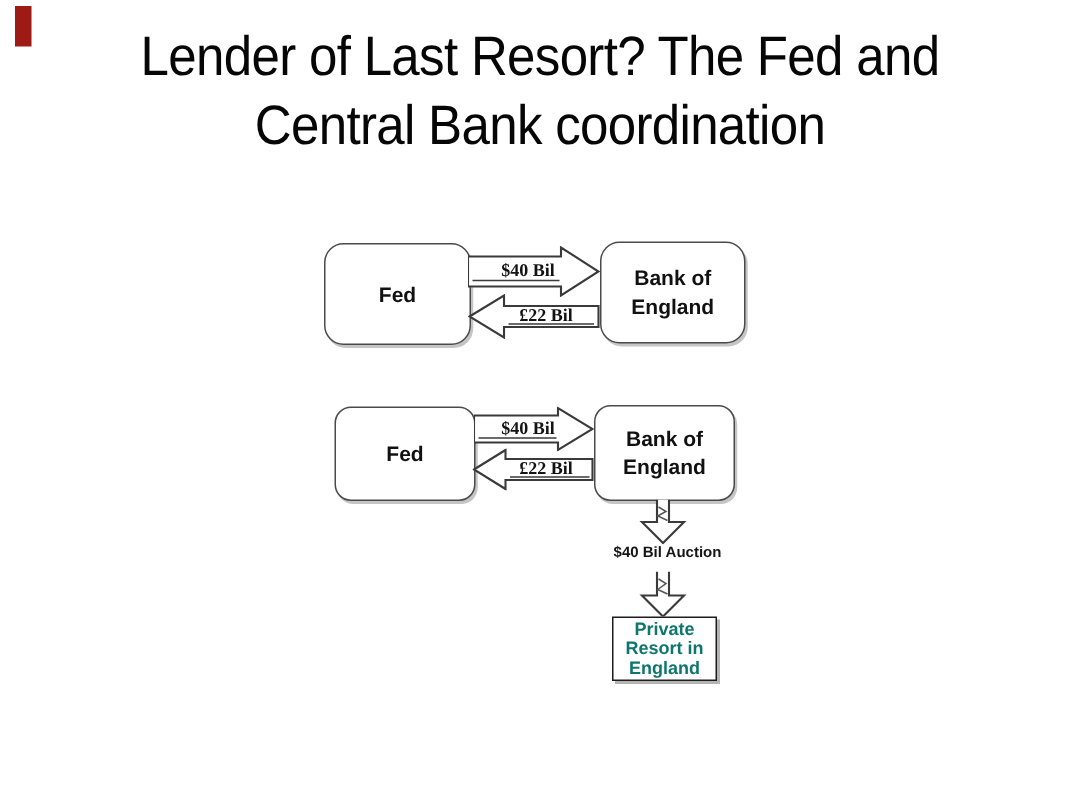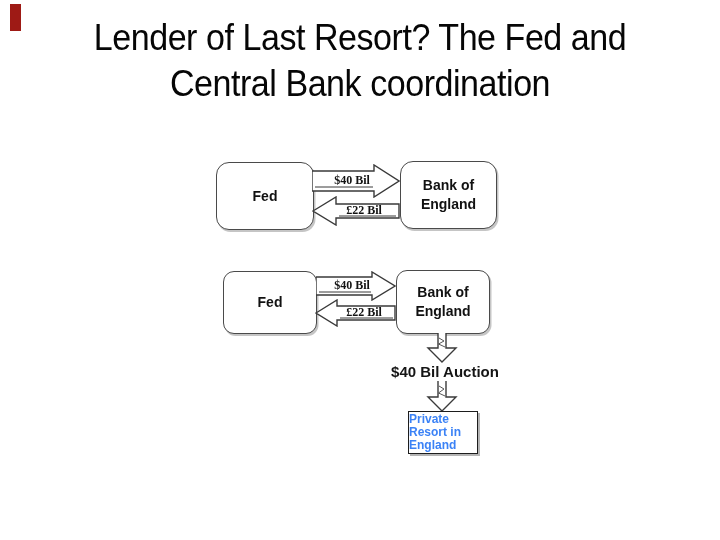--- a/index.html
+++ b/index.html
@@ -52,33 +52,33 @@
   .boe1  { left: 400px; top: 161px; width: 95px; height: 66px; }
   .fed2  { left: 223px; top: 271px; width: 92px; height: 61px; }
   .boe2  { left: 396px; top: 270px; width: 92px; height: 62px; }
 
   .private-box {
     left: 408px; top: 411px; width: 68px; height: 41px;
     background: #fff;
     border: 1.4px solid #1d1d1d;
     box-shadow: 2px 2px 0 rgba(130,130,130,0.6);
     display: flex; flex-direction: column;
-    align-items: flex-start; justify-content: center;
+    align-items: center; justify-content: center;
     font-weight: bold;
     font-size: 12px;
     line-height: 13px;
     text-align: center;
-    color: #3b82f6;
+    color: #0f766e;
   }
 
   .auction-label {
     left: 375px; top: 363px; width: 140px;
     text-align: center;
     font-weight: bold;
-    font-size: 15px;
+    font-size: 10px;
     color: #151515;
   }
 
   svg { display: block; }
   svg text {
     font-family: "Liberation Serif", serif;
     font-weight: bold;
     font-size: 12px;
     fill: #131313;
   }

